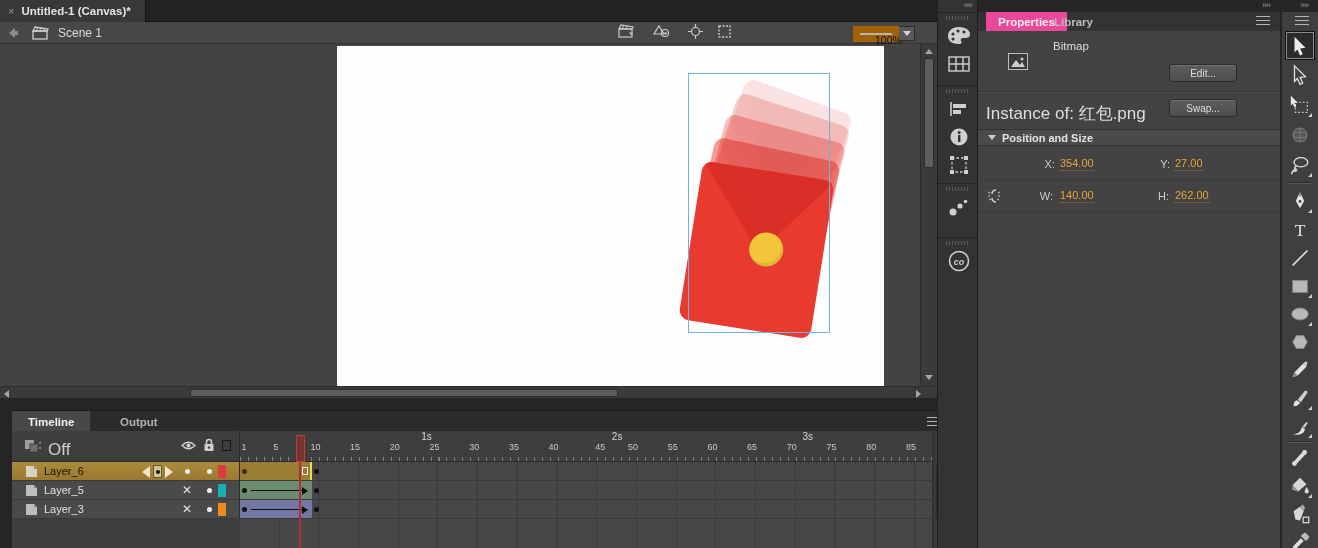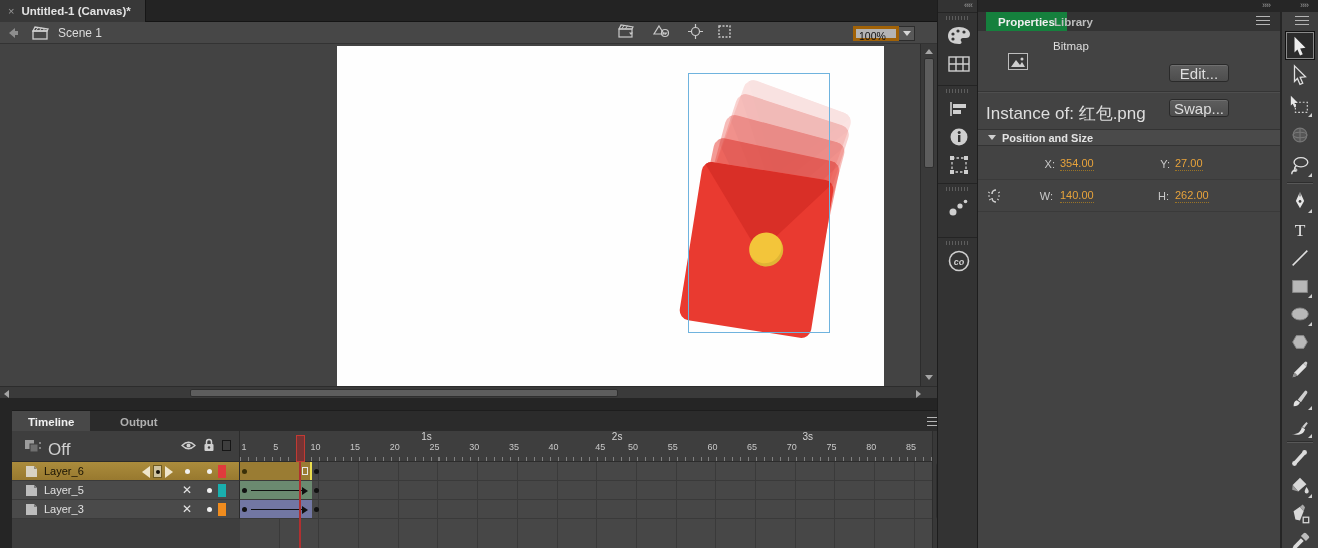--- a/index.html
+++ b/index.html
@@ -13,21 +13,21 @@
   .doc-tab .close { color:#9a9a9a; font-size:11px; cursor:default; }
   .doc-tab .title { color:#e3e3e3; font-size:11.5px; font-weight:bold; }
 
   
   .edit-bar { position:absolute; left:0; top:22px; width:937px; height:22px; background:#474747; border-bottom:1px solid #333; }
   .back-arrow { position:absolute; left:6px; top:4px; width:14px; height:14px; }
   .clap { position:absolute; left:32px; top:4px; }
   .scene-label { position:absolute; left:58px; top:4px; color:#dcdcdc; font-size:12px; }
   .eb-icons { position:absolute; right:205px; top:2px; display:flex; gap:14px; align-items:center; height:18px; }
   .zoom-combo { position:absolute; left:853px; top:4px; width:62px; height:15px; display:flex; }
-  .zoom-field { width:46px; height:15px; background:#b4b4b4; border:3px solid #a16207; color:#111; font-size:10.5px; padding:1px 3px; }
+  .zoom-field { width:46px; height:15px; background:#b4b4b4; border:7px solid #a16207; color:#111; font-size:10.5px; padding:1px 15px; }
   .zoom-btn { width:16px; height:15px; background:#585858; border:1px solid #2c2c2c; border-left:none; display:flex; align-items:center; justify-content:center; }
   .tri-down { width:0; height:0; border-left:4px solid transparent; border-right:4px solid transparent; border-top:5px solid #d6d6d6; }
 
   
   .stage-area { position:absolute; left:0; top:44px; width:920px; height:342px; background:#434343; overflow:hidden; }
   .stage-white { position:absolute; left:337px; top:2px; width:547px; height:340px; background:#fefefe; }
   .selection-box { position:absolute; left:688px; top:29px; width:142px; height:260px; border:1px solid #6fb3de; }
   .env { position:absolute; border-radius:10px; background:#e93a30; }
   .env .flap { position:absolute; left:0; top:0; right:0; height:56%; background:#d92f27; clip-path:polygon(0 0,100% 0,52% 92%); border-radius:10px 10px 0 0; }
   .env .seal { position:absolute; width:34px; height:34px; border-radius:50%; background:#f3c53a; box-shadow:inset -2px -3px 0 rgba(0,0,0,.08); }
@@ -95,27 +95,27 @@
   .gripper { margin:3px auto 2px auto; width:24px; height:4px; background:repeating-linear-gradient(90deg,#5d5d5d 0 1px, transparent 1px 3px); }
   .dock-ico { width:41px; height:28px; display:flex; align-items:center; justify-content:center; }
 
   
   .top-strip { position:absolute; left:978px; top:0; width:340px; height:12px; background:#262626; }
   .pp-collapse { position:absolute; top:0; color:#9a9a9a; font-size:9px; letter-spacing:-1px; }
 
   .props { position:absolute; left:978px; top:12px; width:304px; height:536px; background:#434343; border-right:2px solid #252525; }
   .props-tabbar { position:absolute; left:0; top:0; width:100%; height:19px; background:#333; }
   .props-tab { position:absolute; top:0; height:19px; display:flex; align-items:center; padding:0 12px; font-size:11.5px; font-weight:bold; }
-  .props-tab.active { background:#15803d; color:#efefef; }
+  .props-tab.active { background:#ec4899; color:#efefef; }
   .props-tab.inactive { color:#bdbdbd; }
   .props-menu { position:absolute; right:10px; top:4px; }
 
   .bitmap-label { position:absolute; left:75px; top:28px; color:#dedede; font-size:11.5px; }
   .bitmap-icon { position:absolute; left:30px; top:41px; width:20px; height:17px; border:1px solid #bdbdbd; background:#3a3a3a; display:flex; align-items:center; justify-content:center; }
-  .btn { position:absolute; width:60px; height:18px; background:linear-gradient(#5e5e5e,#4d4d4d); border:1px solid #2a2a2a; box-shadow:inset 0 1px 0 #707070; border-radius:3px; color:#dedede; font-size:15px; text-align:center; line-height:17px; }
+  .btn { position:absolute; width:68px; height:18px; background:linear-gradient(#5e5e5e,#4d4d4d); border:1px solid #2a2a2a; box-shadow:inset 0 1px 0 #707070; border-radius:3px; color:#dedede; font-size:10px; text-align:center; line-height:17px; }
   .divider { position:absolute; left:0; width:100%; height:1px; background:#353535; box-shadow:0 1px 0 #4e4e4e; }
   .instance-row { position:absolute; left:8px; top:90px; color:#dedede; font-size:17px; }
   .sec-header { position:absolute; left:0; top:117px; width:100%; height:17px; background:#4a4a4a; border-top:1px solid #333; border-bottom:1px solid #333; display:flex; align-items:center; }
   .sec-tri { width:0; height:0; border-left:4px solid transparent; border-right:4px solid transparent; border-top:5px solid #cfcfcf; margin:0 6px 0 10px; }
   .sec-title { color:#e4e4e4; font-size:11px; font-weight:bold; }
   .ps-label { position:absolute; color:#c9c9c9; font-size:11px; width:20px; text-align:right; }
   .ps-value { position:absolute; color:#e8a33b; font-size:11px; border-bottom:1px dotted #9a7427; padding-bottom:1px; }
   .link-icon { position:absolute; left:8px; top:176px; }
 
   

